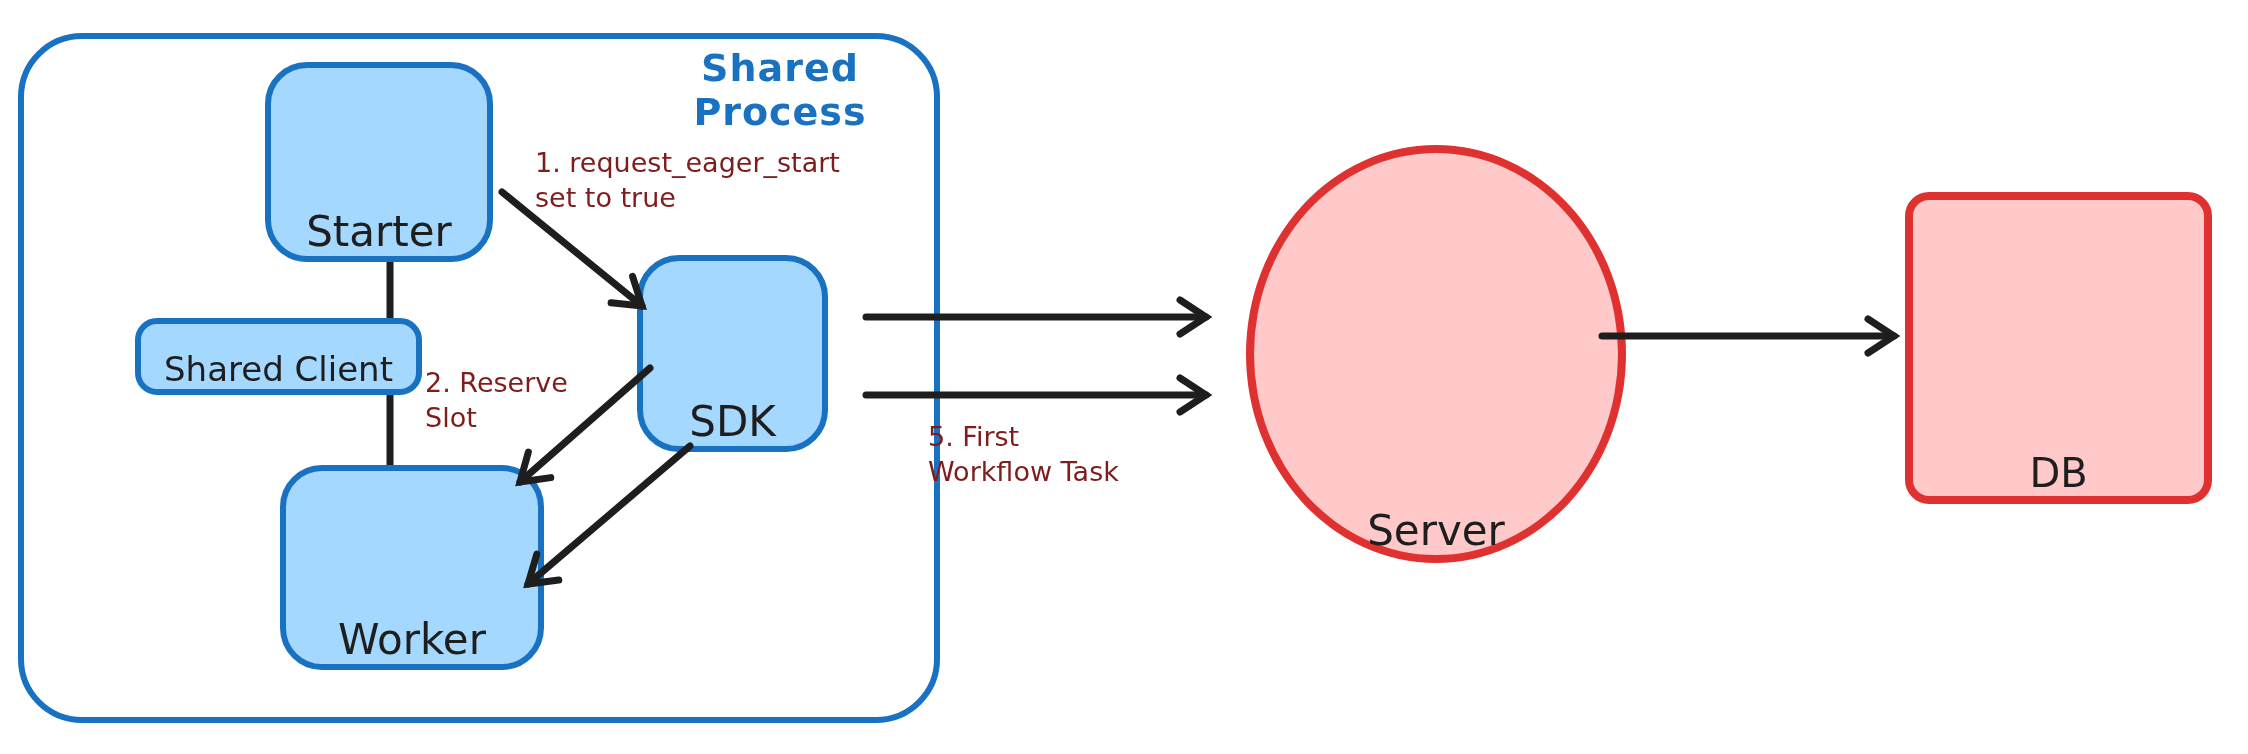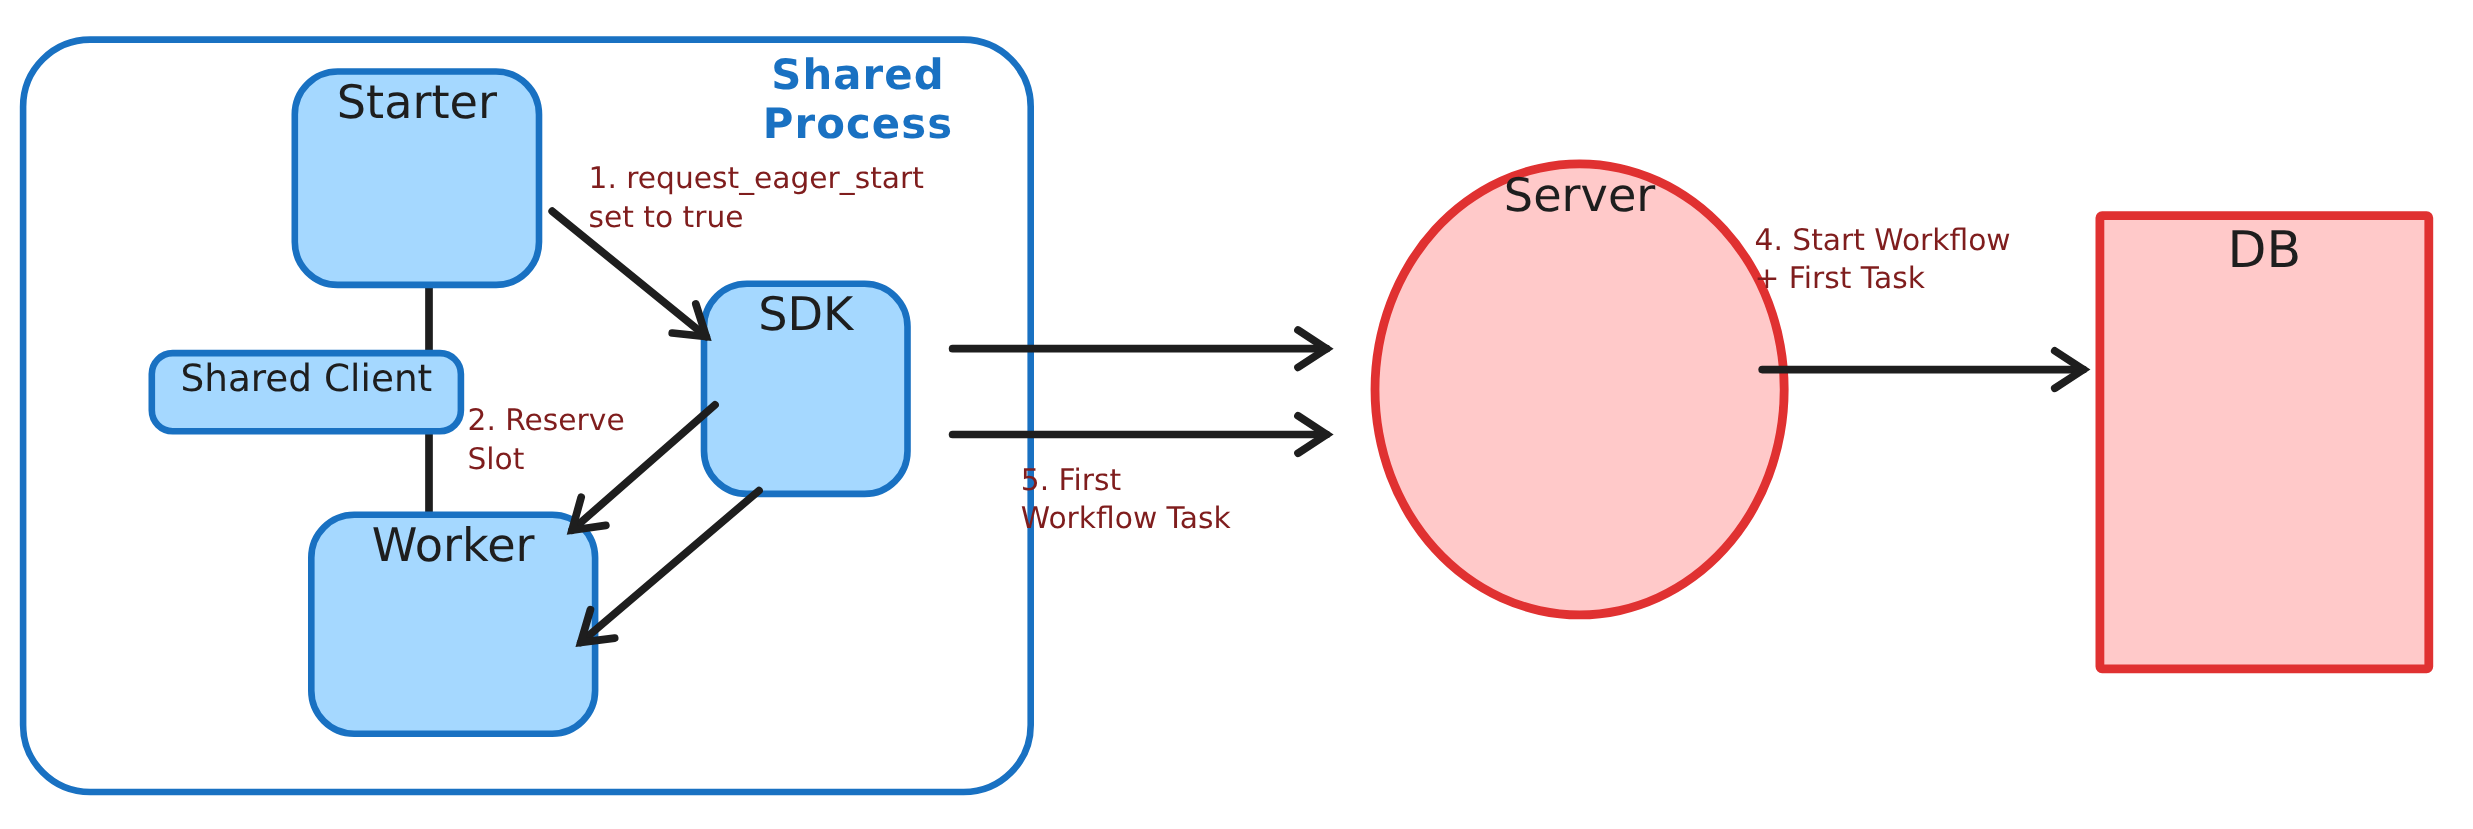--- a/index.html
+++ b/index.html
@@ -45,21 +45,21 @@
     font-size: 38px;
     font-weight: bold;
     color: #1971c2;
     letter-spacing: 1px;
   }
 
   
   .node {
     position: absolute;
     display: flex;
-    align-items: flex-start;
+    align-items: flex-end;
     justify-content: center;
     text-align: center;
     font-size: 42px;
     color: #1e1e1e;
   }
   .node.blue {
     background: #a5d8ff;
     border: 6px solid #1971c2;
     border-radius: 42px;
   }
@@ -69,21 +69,21 @@
   }
 
   .node-starter { left: 265px; top: 62px;  width: 228px; height: 200px; }
   .node-shared-client {
     left: 135px; top: 318px; width: 287px; height: 77px;
     border-radius: 22px !important; font-size: 34px;
   }
   .node-worker  { left: 280px; top: 465px; width: 264px; height: 205px; }
   .node-sdk     { left: 637px; top: 255px; width: 191px; height: 197px; }
   .node-server  { left: 1246px; top: 145px; width: 380px; height: 418px; border-radius: 50%; }
-  .node-db      { left: 1905px; top: 192px; width: 307px; height: 420px; border-radius: 6px; font-size: 46px; }
+  .node-db      { left: 1905px; top: 192px; width: 307px; height: 312px; border-radius: 24px; font-size: 40px; }
 
   
   .note {
     position: absolute;
     white-space: pre-line;
     text-align: left;
     font-size: 27px;
     line-height: 1.28;
     color: #7f1d1d;
   }
@@ -167,17 +167,15 @@
 set to true</div>
 
     <div class="note note-reserve-slot">2. Reserve
 Slot</div>
 
 
 
     <div class="note note-first-wft">5. First
 Workflow Task</div>
 
-    <div class="note note-start-workflow">4. Start Workflow
-+ First Task</div>
   </div>
 
 </div>
 
 </body></html>

